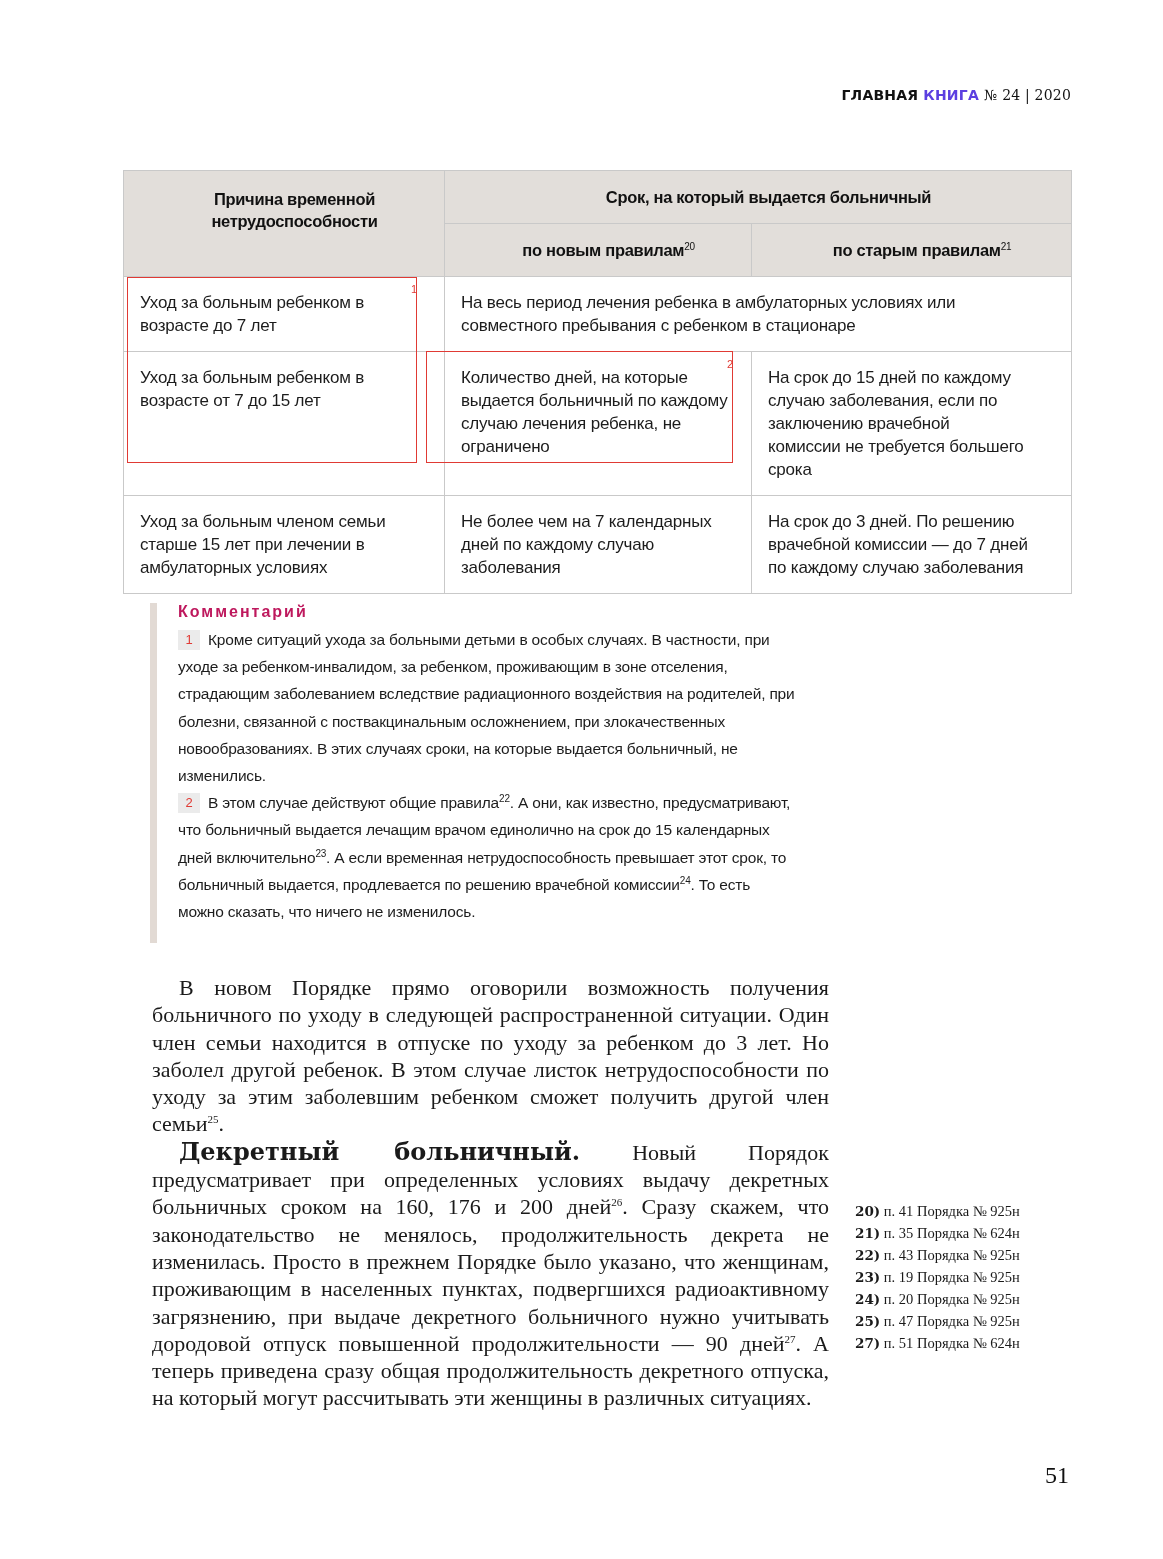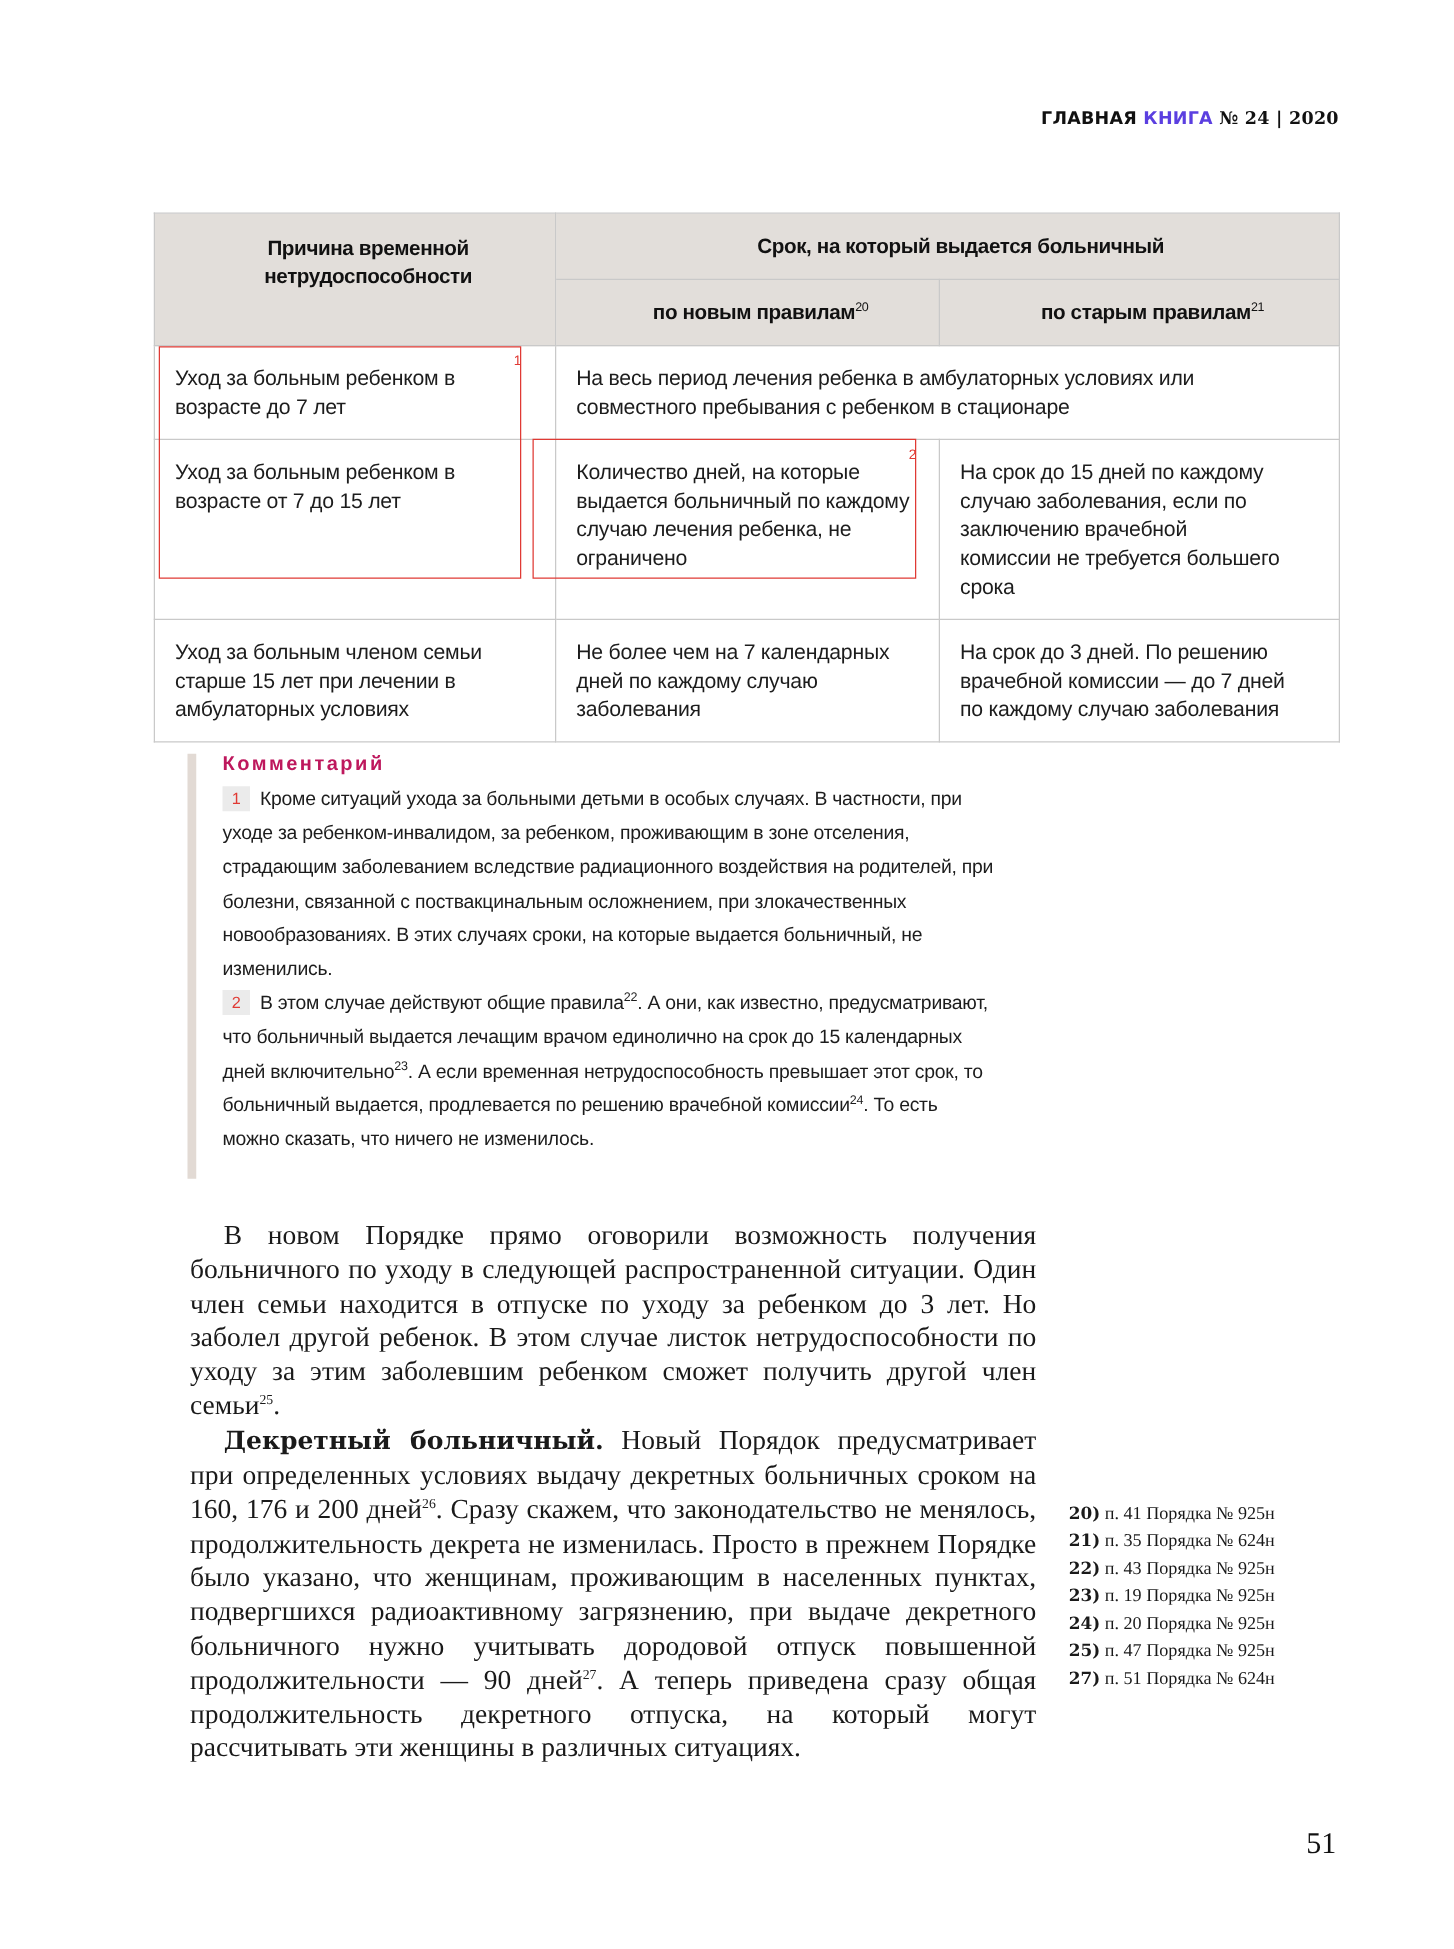--- a/index.html
+++ b/index.html
@@ -1,19 +1,19 @@
 <!DOCTYPE html>
 <html><head>
 <meta charset="utf-8">
 <style>
   html, body { margin: 0; padding: 0; background: #ffffff; }
   body { width: 1163px; height: 1559px; position: relative; overflow: hidden; color: #1a1a1a; }
   .masthead { position: absolute; top: 87px; right: 92px; font-family: "DejaVu Sans", sans-serif; font-weight: bold; font-size: 14px; letter-spacing: 0.2px; color: #111; }
   .masthead .brand2 { color: #5b3fe0; }
-  .masthead .issue { font-family: "DejaVu Serif", serif; font-weight: bold; font-size: 14px; }
+  .masthead .issue { font-family: "DejaVu Serif", serif; font-weight: normal; font-size: 14px; }
 
   table.rules { position: absolute; top: 170px; left: 123px; width: 949px; border-collapse: collapse; font-family: "Liberation Sans", sans-serif; }
   table.rules th, table.rules td { border: 1px solid #c9c9c9; padding-left: 22px; }
   table.rules th { background: #e2deda; font-weight: bold; font-size: 16.5px; color: #111; text-align: center; transform-origin: center; letter-spacing: -0.3px; }
   table.rules th.c1 { width: 297px; vertical-align: top; padding-top: 17px; height: 85px; line-height: 22px; }
   table.rules th.top { height: 50px; }
   table.rules th.sub { height: 50px; }
   table.rules th sup, table.rules td sup { font-size: 10px; font-weight: normal; vertical-align: 6px; }
   table.rules td { font-size: 17px; line-height: 23px; color: #1c1c1c; vertical-align: top; padding: 14px 16px 14px 16px; letter-spacing: -0.2px; }
 
@@ -22,21 +22,21 @@
 
   .comment { position: absolute; top: 603px; left: 150px; width: 660px; height: 340px; border-left: 7px solid #e2dad4; font-family: "Liberation Sans", sans-serif; }
   .comment .title { margin-left: 21px; color: #be185d; font-weight: bold; font-size: 16px; letter-spacing: 2px; line-height: 18px; }
   .comment p { margin: 0; margin-left: 21px; font-size: 15.5px; line-height: 27.2px; color: #1c1c1c; letter-spacing: -0.2px; }
   .comment .badge { display: inline-block; width: 22px; height: 20px; background: #ebebeb; color: #e03a34; font-size: 13px; text-align: center; line-height: 20px; margin-right: 8px; vertical-align: 1px; }
   .comment sup { font-size: 10px; vertical-align: 6px; line-height: 0; }
 
   .body-text { position: absolute; left: 123px; top: 974px; width: 677px; font-family: "Liberation Serif", serif; font-size: 22px; line-height: 27.3px; color: #1a1a1a; text-align: justify; margin-left: 29px; }
   .body-text p { margin: 0; text-indent: 27px; }
   .body-text sup { font-size: 11px; vertical-align: 8px; line-height: 0; }
-  .body-text b { font-family: "DejaVu Serif", serif; font-size: 20px; }
+  .body-text b { font-family: "DejaVu Serif", serif; font-size: 24px; }
 
   .footnotes { position: absolute; left: 855px; top: 1200px; width: 215px; font-family: "Liberation Serif", serif; font-size: 14.5px; line-height: 22px; color: #1a1a1a; }
   .footnotes div { margin: 0; }
   .footnotes b { font-family: "DejaVu Serif", serif; font-size: 13.5px; }
 
   .page-no { position: absolute; left: 1045px; top: 1462px; font-family: "Liberation Serif", serif; font-size: 24px; color: #111; }
 </style>
 </head>
 <body>
 

